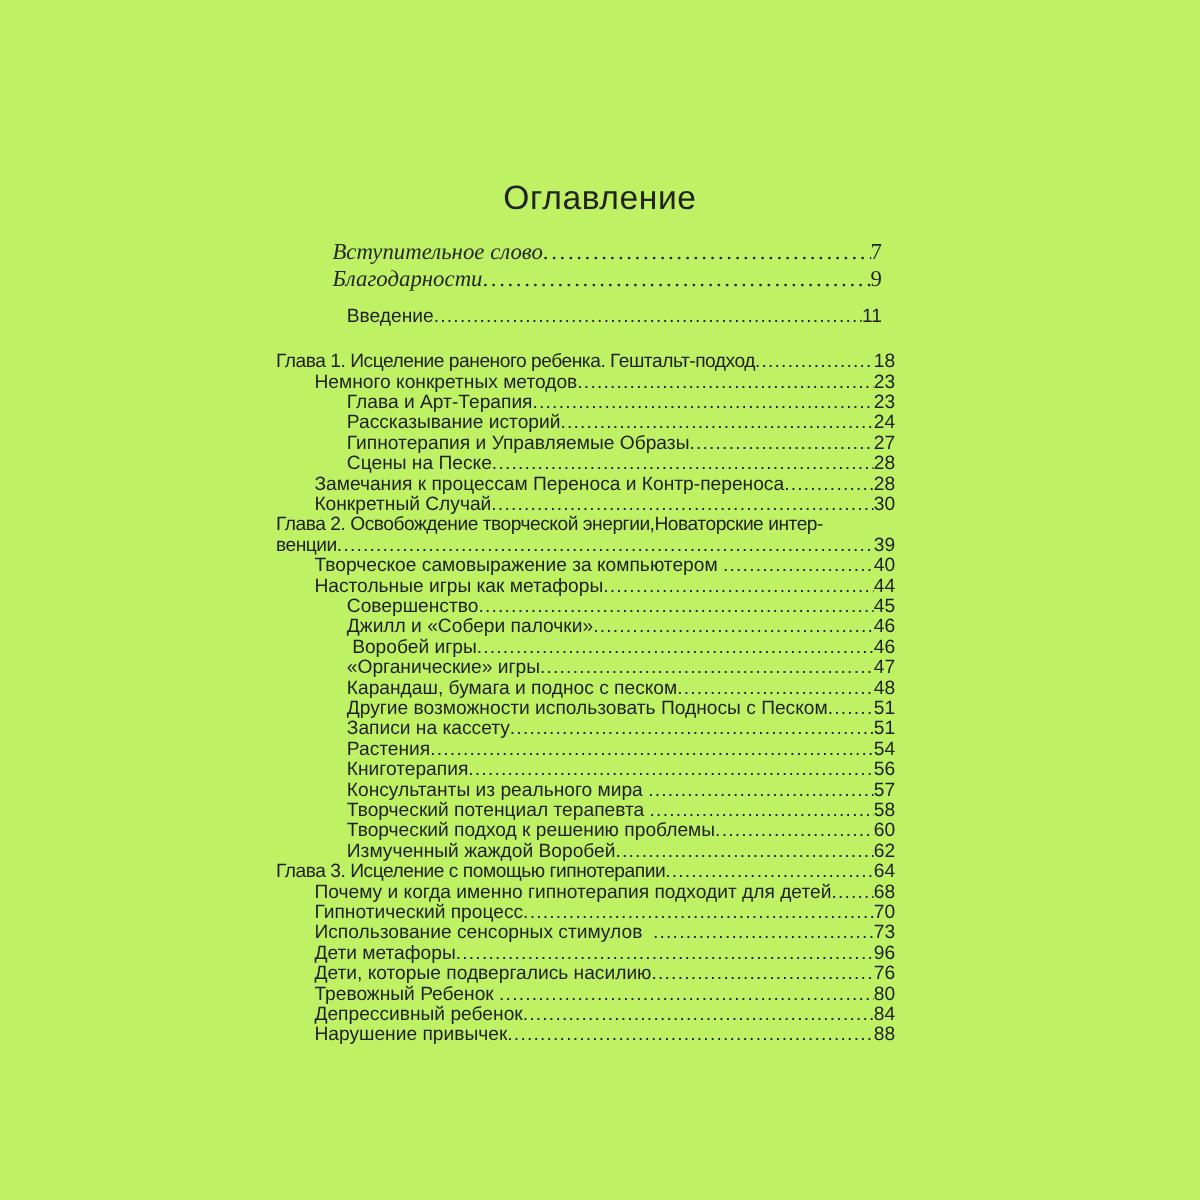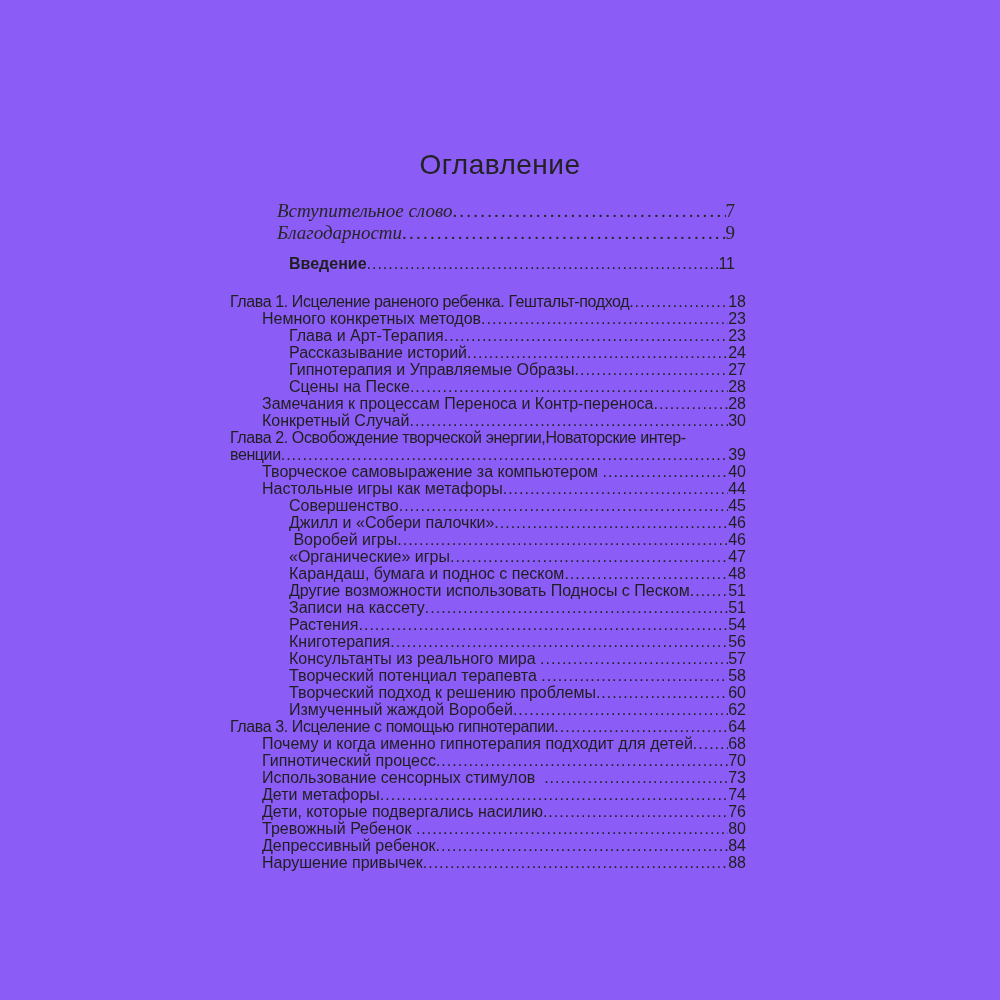--- a/index.html
+++ b/index.html
@@ -1,41 +1,41 @@
 <!DOCTYPE html>
 <html><head>
 <meta charset="utf-8">
 <style>
   html,body{margin:0;padding:0}
   body{
     width:1000px;height:1000px;background:#ffffff;position:relative;
     font-family:"Liberation Sans",sans-serif;color:#1f1f1f;overflow:hidden;
   }
-  .page{position:absolute;inset:0;background:#8b5cf6}
+  .page{position:absolute;inset:0;background:#bef264}
   .title{
     position:absolute;top:149px;left:0;width:1000px;text-align:center;
     font-size:28px;line-height:32px;letter-spacing:.5px;font-weight:400;color:#222;
   }
   
   .row{display:flex;align-items:flex-end;font-size:16px;height:17px;line-height:17px}
   .lbl{white-space:pre}
   .dots{flex:1 1 auto;overflow:hidden;white-space:nowrap;letter-spacing:1px}
   .dots::after{content:"..................................................................................................................................................................................................."}
   .num{white-space:nowrap}
   
   .front-matter{
     position:absolute;top:200px;left:277px;width:458px;
     font-family:"Liberation Serif",serif;font-style:italic;font-size:19px;color:#262626;
   }
   .front-matter .row{height:22px;line-height:22px;font-size:19px}
   .front-matter .dots{font-style:normal;letter-spacing:2.2px}
   .front-matter .num{font-style:normal}
   
   .intro{position:absolute;top:255px;left:289px;width:446px}
-  .intro .lbl{font-weight:700}
+  .intro .lbl{font-weight:400}
   
   .chapters{position:absolute;top:293px;left:230px;width:516px}
   .chapter + .chapter{}
   .heading-row{font-weight:400}
   .heading-row .lbl{letter-spacing:-.4px}
   .lvl1{padding-left:32px}
   .lvl2{padding-left:59px}
 </style>
 </head>
 <body>
@@ -210,21 +210,21 @@
           <span class="num">70</span>
         </div>
         <div class="row lvl1">
           <span class="lbl">Использование сенсорных стимулов  </span>
           <span class="dots"></span>
           <span class="num">73</span>
         </div>
         <div class="row lvl1">
           <span class="lbl">Дети метафоры</span>
           <span class="dots"></span>
-          <span class="num">74</span>
+          <span class="num">96</span>
         </div>
         <div class="row lvl1">
           <span class="lbl">Дети, которые подвергались насилию</span>
           <span class="dots"></span>
           <span class="num">76</span>
         </div>
         <div class="row lvl1">
           <span class="lbl">Тревожный Ребенок </span>
           <span class="dots"></span>
           <span class="num">80</span>

